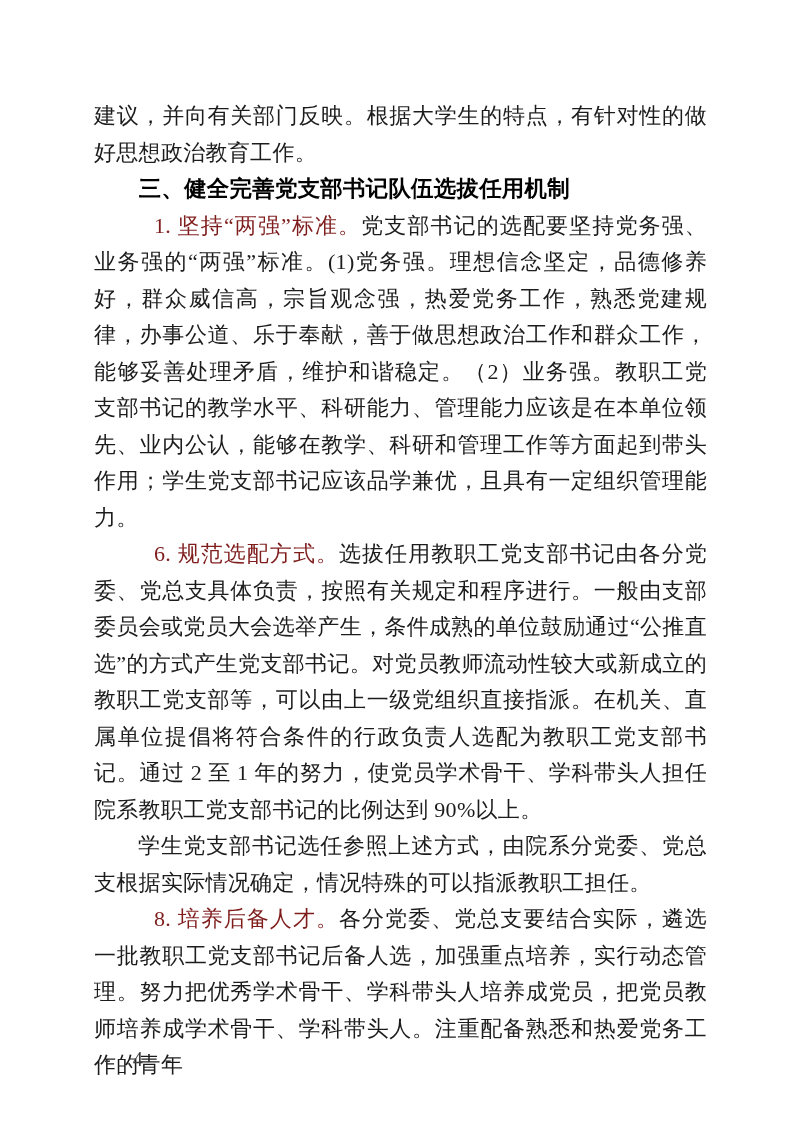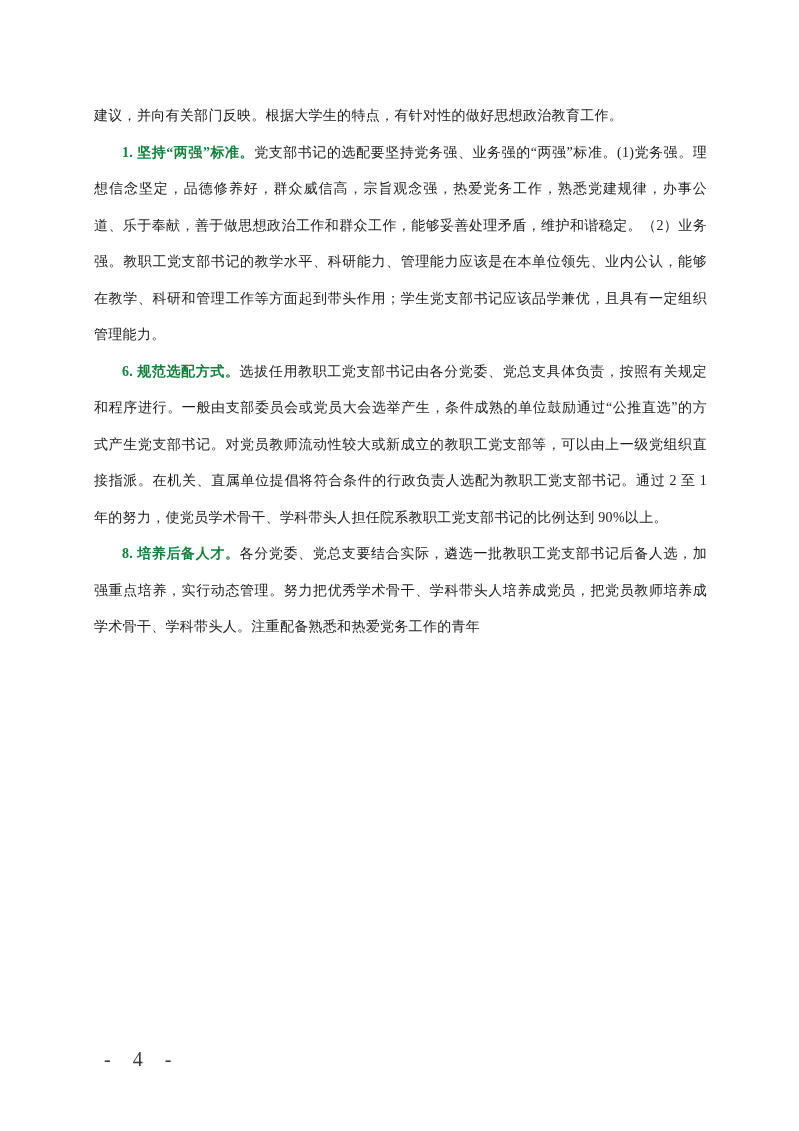--- a/index.html
+++ b/index.html
@@ -21,62 +21,65 @@
     font-family: "Liberation Serif", "DejaVu Serif", serif;
   }
   .content {
     position: absolute;
     left: 94px;
     top: 98px;
     width: 613px;
   }
   .para {
     margin: 0;
-    font-size: 14px;
+    font-size: 22px;
     line-height: 36.5px;
     text-align: justify;
     letter-spacing: 0.3px;
     color: #1c1c1c;
   }
   .indent {
     text-indent: 2em;
   }
   .heading {
     font-family: "Liberation Sans", "DejaVu Sans", sans-serif;
     font-weight: 700;
     font-size: 22.4px;
     color: #000000;
   }
   .lead {
-    font-weight: 700;
-    color: #15803d;
+    font-weight: 400;
+    color: #7f1d1d;
+    margin-left: 16px;
   }
   .footer {
     position: absolute;
     left: 104px;
     top: 1048px;
     font-size: 20px;
     letter-spacing: 4px;
     word-spacing: 9px;
     color: #3a3a3a;
     font-family: "Liberation Serif", "DejaVu Serif", serif;
   }
 </style>
 </head>
 <body>
 
 <div class="page">
   <div class="content">
 
     <p class="para">建议，并向有关部门反映。根据大学生的特点，有针对性的做好思想政治教育工作。</p>
 
+    <p class="para heading indent">三、健全完善党支部书记队伍选拔任用机制</p>
 
     <p class="para indent"><span class="lead">1. 坚持“两强”标准。</span><span>党支部书记的选配要坚持党务强、业务强的“两强”标准。(1)党务强。理想信念坚定，品德修养好，群众威信高，宗旨观念强，热爱党务工作，熟悉党建规律，办事公道、乐于奉献，善于做思想政治工作和群众工作，能够妥善处理矛盾，维护和谐稳定。（2）业务强。教职工党支部书记的教学水平、科研能力、管理能力应该是在本单位领先、业内公认，能够在教学、科研和管理工作等方面起到带头作用；学生党支部书记应该品学兼优，且具有一定组织管理能力。</span></p>
 
     <p class="para indent"><span class="lead">6. 规范选配方式。</span><span>选拔任用教职工党支部书记由各分党委、党总支具体负责，按照有关规定和程序进行。一般由支部委员会或党员大会选举产生，条件成熟的单位鼓励通过“公推直选”的方式产生党支部书记。对党员教师流动性较大或新成立的教职工党支部等，可以由上一级党组织直接指派。在机关、直属单位提倡将符合条件的行政负责人选配为教职工党支部书记。通过 2 至 1 年的努力，使党员学术骨干、学科带头人担任院系教职工党支部书记的比例达到 90%以上。</span></p>
 
+    <p class="para indent">学生党支部书记选任参照上述方式，由院系分党委、党总支根据实际情况确定，情况特殊的可以指派教职工担任。</p>
 
     <p class="para indent"><span class="lead">8. 培养后备人才。</span><span>各分党委、党总支要结合实际，遴选一批教职工党支部书记后备人选，加强重点培养，实行动态管理。努力把优秀学术骨干、学科带头人培养成党员，把党员教师培养成学术骨干、学科带头人。注重配备熟悉和热爱党务工作的青年</span></p>
 
   </div>
 
   <div class="footer">- 4 -</div>
 </div>
 
 </body></html>

